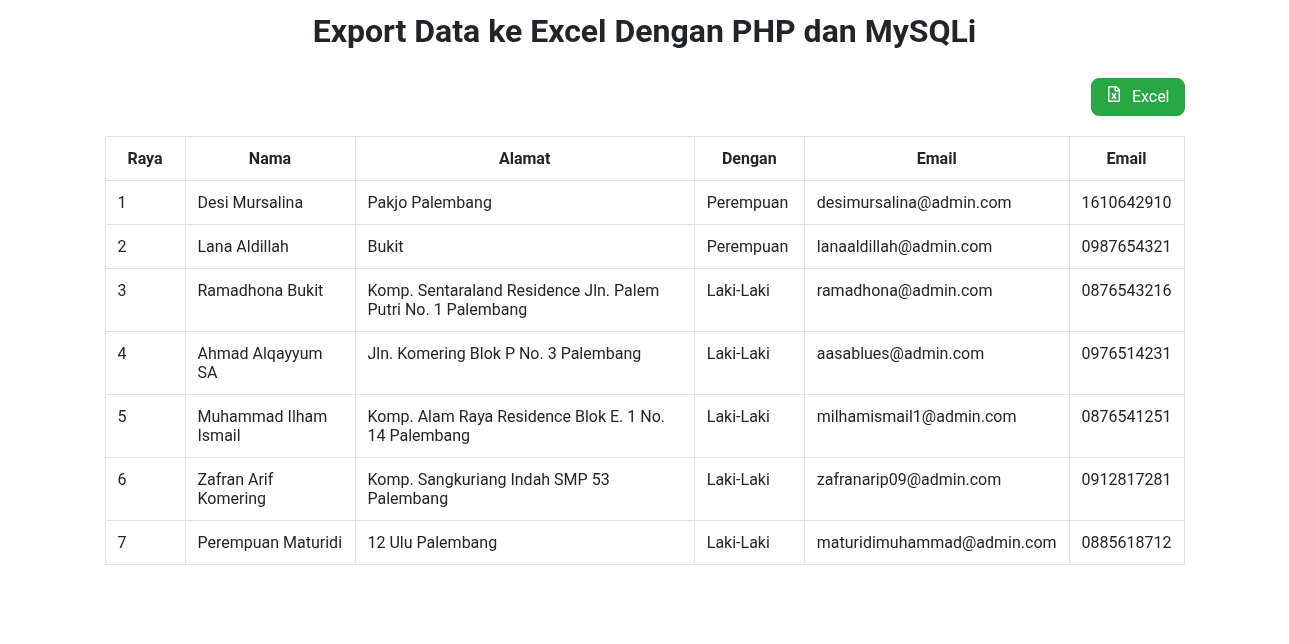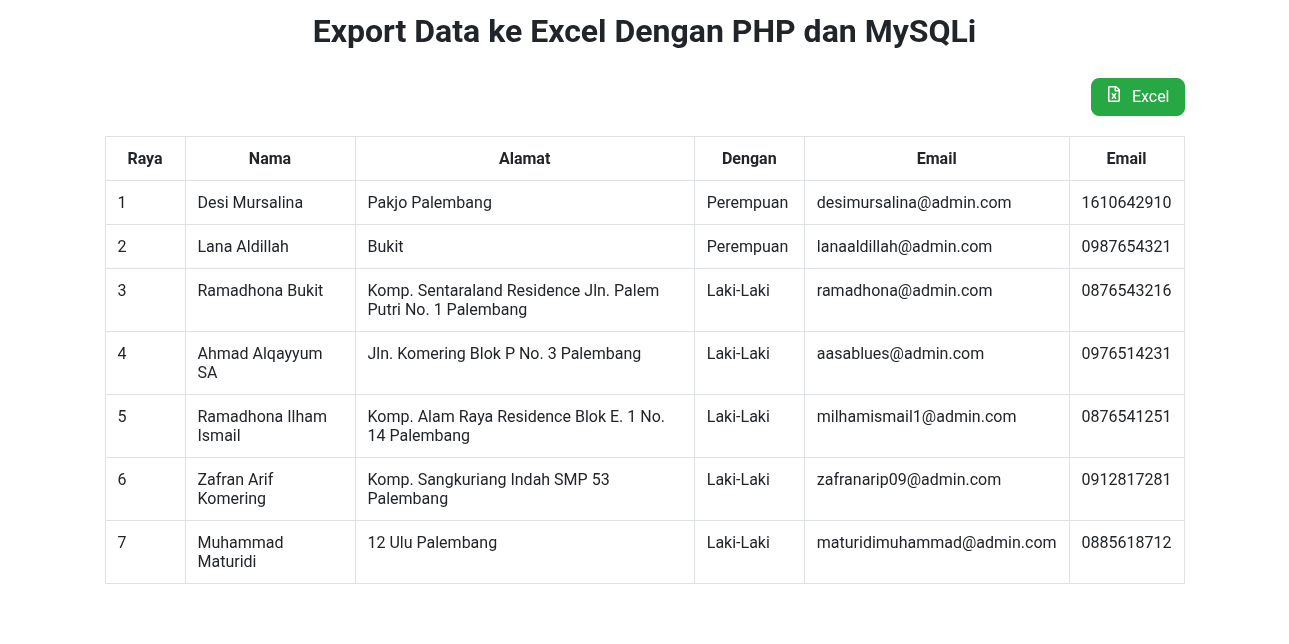--- a/index.html
+++ b/index.html
@@ -126,37 +126,37 @@
         <tr>
           <td>4</td>
           <td>Ahmad Alqayyum SA</td>
           <td>Jln. Komering Blok P No. 3 Palembang</td>
           <td>Laki-Laki</td>
           <td>aasablues@admin.com</td>
           <td>0976514231</td>
         </tr>
         <tr>
           <td>5</td>
-          <td>Ramadhona Ilham Ismail</td>
+          <td>Muhammad Ilham Ismail</td>
           <td>Komp. Alam Raya Residence Blok E. 1 No. 14 Palembang</td>
           <td>Laki-Laki</td>
           <td>milhamismail1@admin.com</td>
           <td>0876541251</td>
         </tr>
         <tr>
           <td>6</td>
           <td>Zafran Arif Komering</td>
           <td>Komp. Sangkuriang Indah SMP 53 Palembang</td>
           <td>Laki-Laki</td>
           <td>zafranarip09@admin.com</td>
           <td>0912817281</td>
         </tr>
         <tr>
           <td>7</td>
-          <td>Muhammad Maturidi</td>
+          <td>Perempuan Maturidi</td>
           <td>12 Ulu Palembang</td>
           <td>Laki-Laki</td>
           <td>maturidimuhammad@admin.com</td>
           <td>0885618712</td>
         </tr>
       </tbody>
   </table>
 </div>
 
 </body></html>

